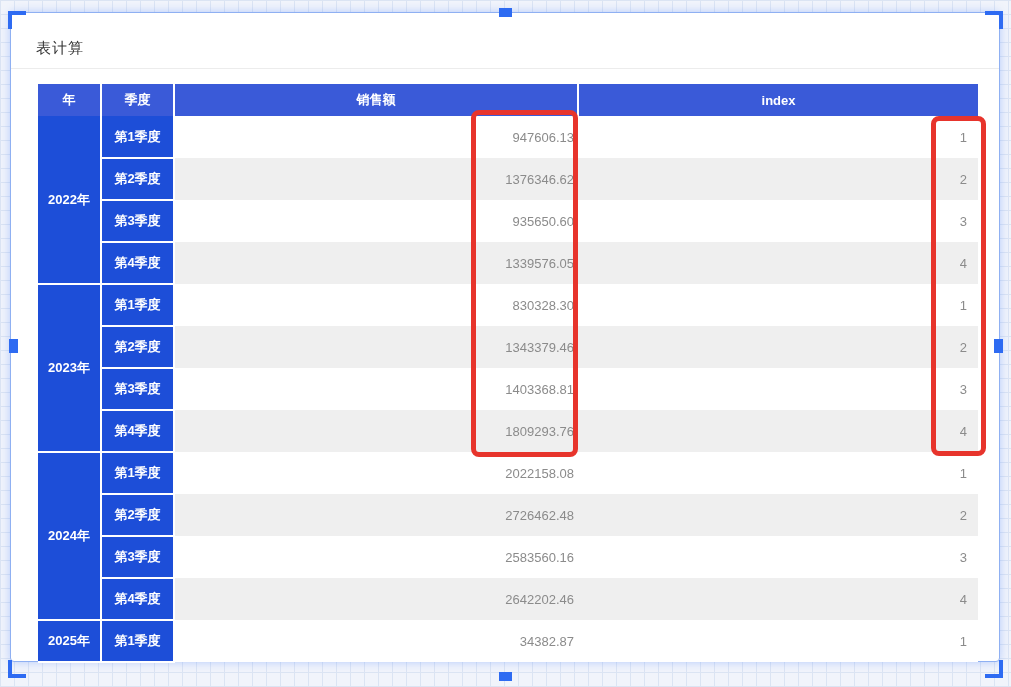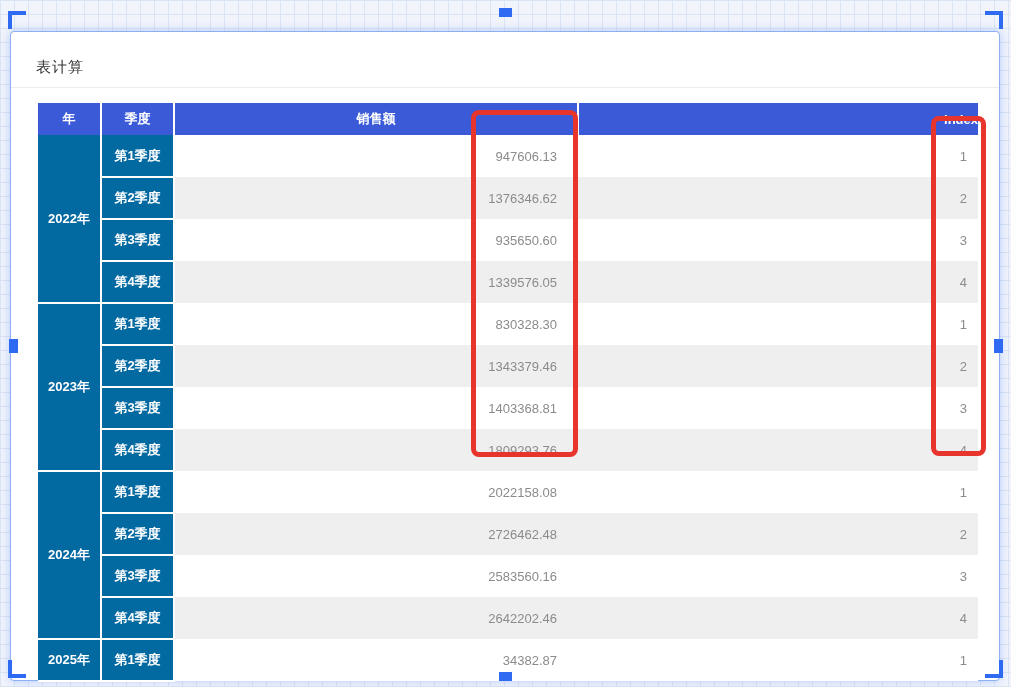--- a/index.html
+++ b/index.html
@@ -10,21 +10,21 @@
   }
   .canvas {
     position:relative; width:1011px; height:687px;
     background-color:#f1f4fb;
     background-image:
       linear-gradient(#dbe4f3 1px, transparent 1px),
       linear-gradient(90deg, #dbe4f3 1px, transparent 1px);
     background-size:14px 14px;
   }
   .card {
-    position:absolute; left:10px; top:31px; width:990px; height:650px;
+    position:absolute; left:10px; top:12px; width:990px; height:650px;
     background:#ffffff; border-radius:4px;
     border:1px solid #8fb0f2;
     box-shadow:0 0 10px rgba(90,140,255,0.40);
   }
   .card-title {
     position:absolute; left:25px; top:26px;
     font-size:15px; color:#333333; letter-spacing:1px;
   }
   .title-divider {
     position:absolute; left:0; top:55px; width:100%; height:1px;
@@ -36,28 +36,28 @@
     width:940px; border-collapse:collapse; table-layout:fixed;
     font-size:13px;
   }
   col.c-year{width:63px;} col.c-quarter{width:73px;}
   col.c-sales{width:404px;} col.c-index{width:400px;}
   .bi-table th, .bi-table td { height:42px; font-weight:normal; }
   .bi-table thead th {
     height:32px; color:#ffffff; font-weight:bold; text-align:center;
     border-right:2px solid #ffffff;
   }
-  .bi-table thead th:last-child { border-right:none;text-align:right; }
+  .bi-table thead th:last-child { border-right:none; }
   th.hcell-blue { background:#3a5ad8; }
   td.y-cell, td.q-cell {
-    background:#0369a1; color:#ffffff; text-align:center; font-weight:bold;
+    background:#1d4ed8; color:#ffffff; text-align:center; font-weight:bold;
     border-right:2px solid #ffffff; border-bottom:2px solid #ffffff;
   }
   td.v-cell {
-    text-align:right; padding-right:21px; color:#8b8b8b;
+    text-align:right; padding-right:4px; color:#8b8b8b;
   }
   td.i-cell {
     text-align:right; padding-right:11px; color:#8b8b8b;
   }
   tbody tr:nth-child(even) td.data-cell { background:#efefef; }
   tbody tr:nth-child(odd)  td.data-cell { background:#ffffff; }
   
   .annotation {
     position:absolute; border:5px solid #e7342c; border-radius:8px;
     pointer-events:none; background:transparent;

